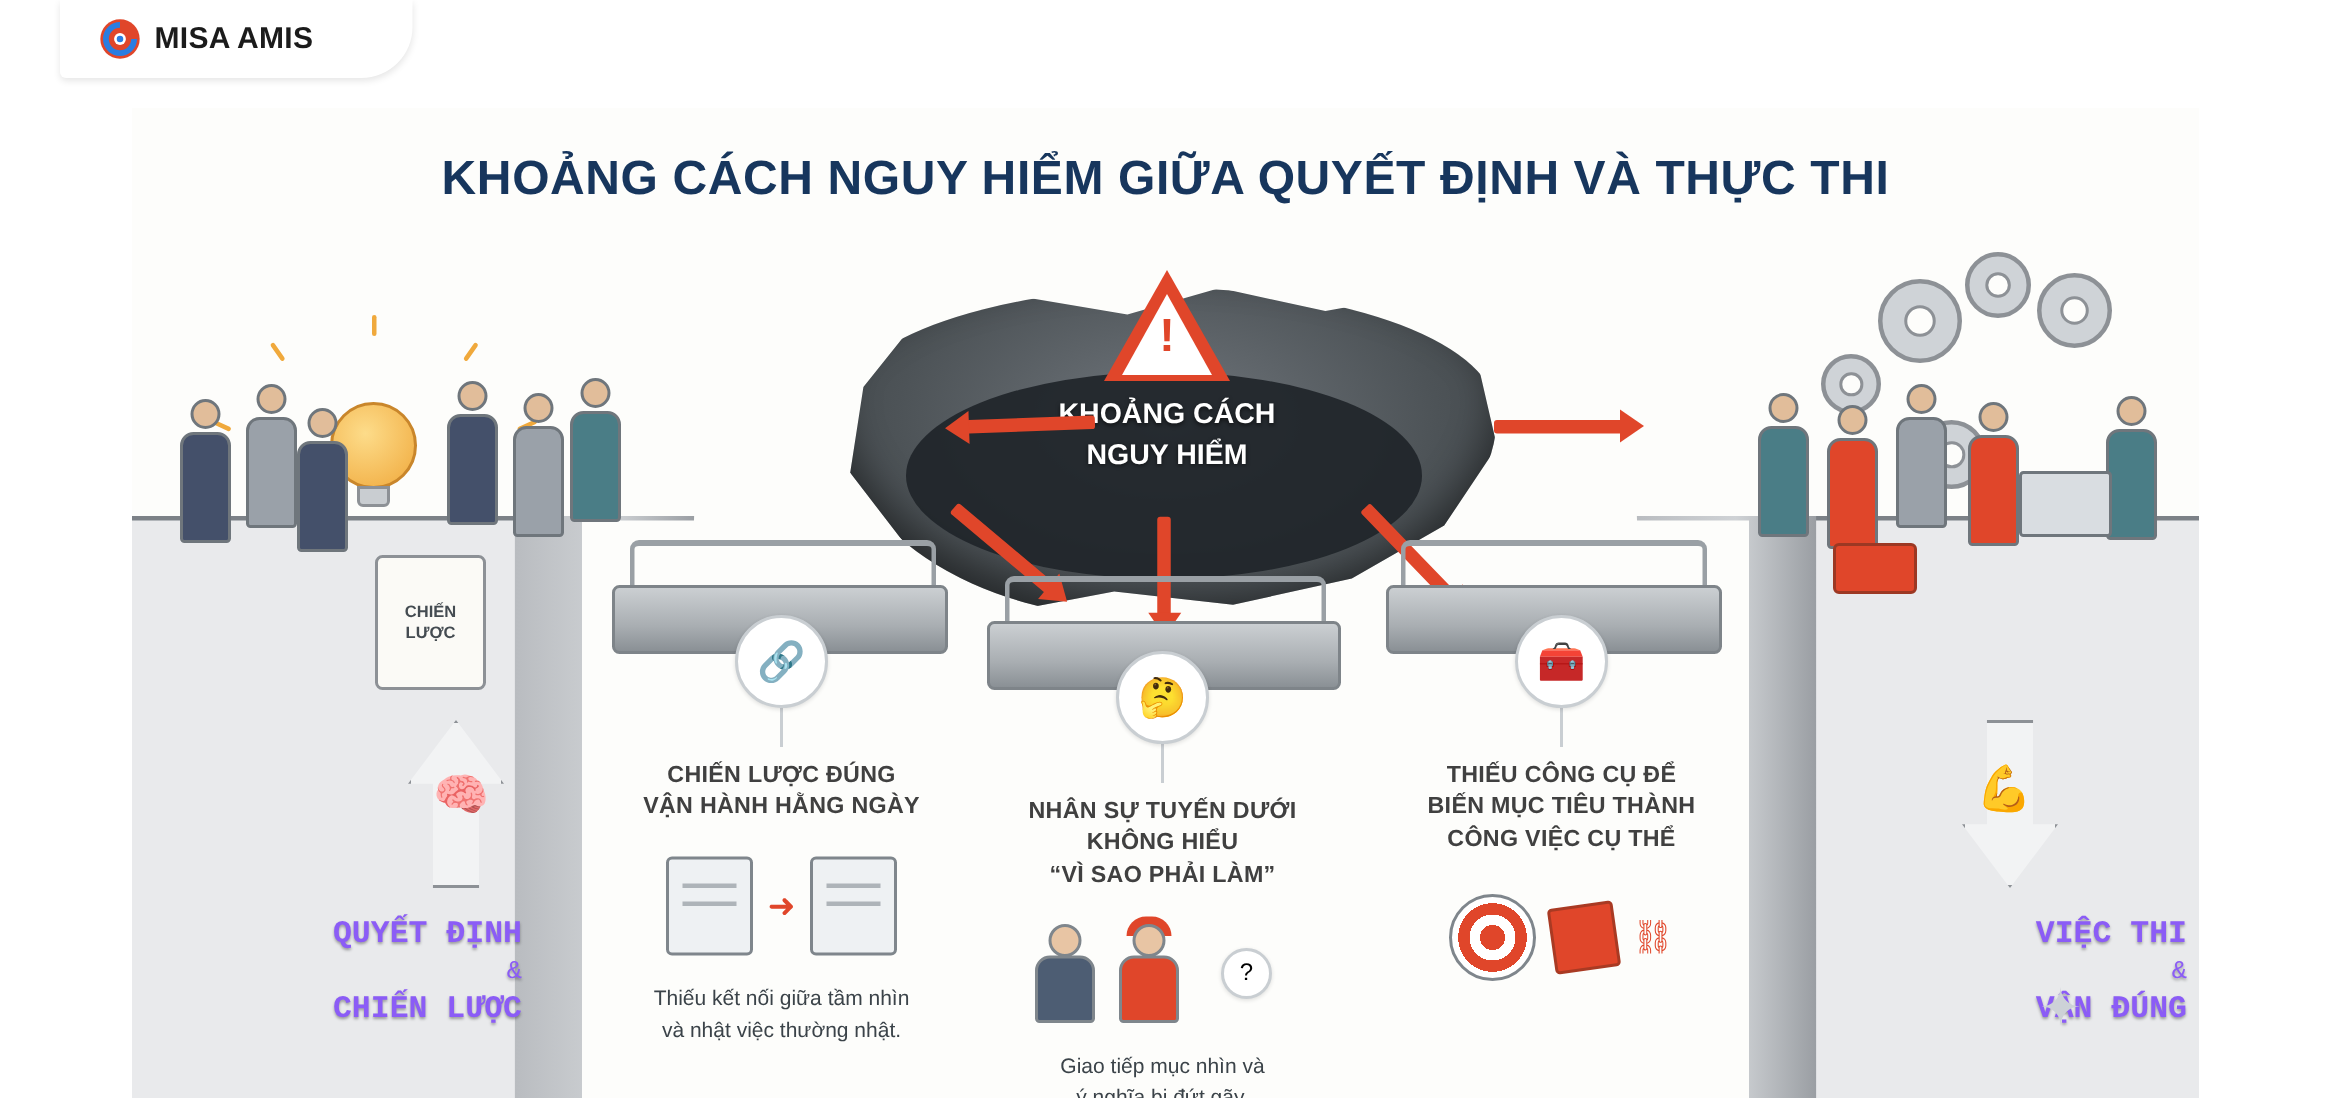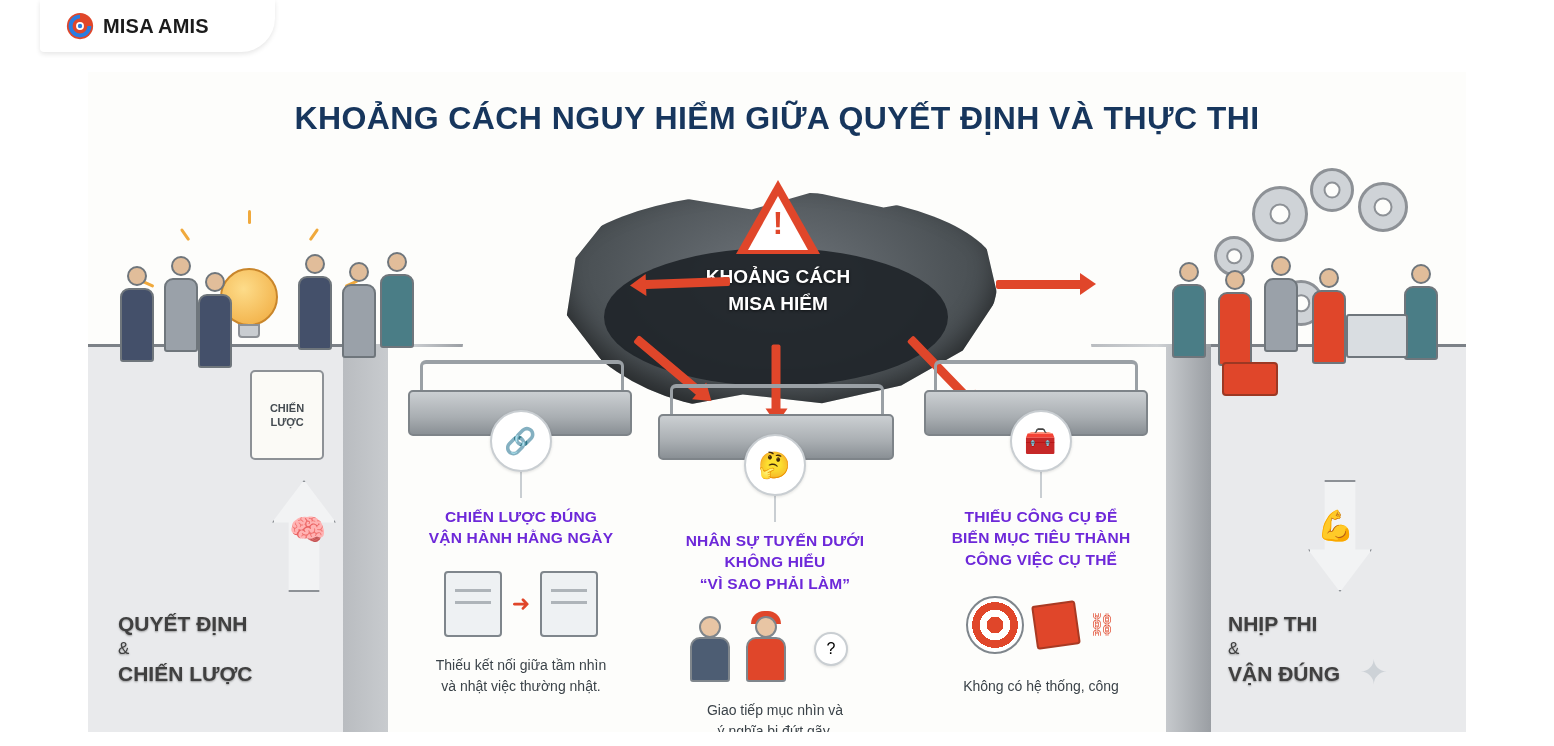--- a/index.html
+++ b/index.html
@@ -86,26 +86,27 @@
     position: absolute;
     left: 300px; right: 300px;
     top: 275px; bottom: 0;
     background: #fdfdfb;
   }
 
   
   .end-label {
     position: absolute;
     width: 230px;
-    text-align: left;
-    color: #404040;
+    text-align: right;
+    color: #8b5cf6;
     font-weight: bold;
     font-size: 21px;
     line-height: 1.32;
     text-shadow: 0 1px 2px rgba(0,0,0,0.35);
+    font-family: Liberation Mono, monospace;
   }
   .end-label .amp { font-weight: normal; font-size: 17px; display: block; }
   .end-left { left: 30px; top: 538px; }
   .end-right { right: 8px; top: 538px; }
 
   .arrow-up, .arrow-down {
     position: absolute;
     width: 64px; height: 112px;
     background: #f2f3f4;
     border: 2px solid #8d9196;
@@ -239,21 +240,21 @@
   .badge-stem {
     width: 2px; height: 26px;
     margin: 0 auto;
     background: #c9ced2;
   }
   .gap-head {
     margin-top: 8px;
     font-size: 15.5px;
     font-weight: bold;
     line-height: 1.38;
-    color: #6d28d9;
+    color: #404040;
     text-transform: uppercase;
     letter-spacing: 0.2px;
   }
   .gap-pic {
     margin: 16px auto 0;
     width: 176px; height: 78px;
     display: flex;
     align-items: center;
     justify-content: center;
     gap: 10px;
@@ -514,21 +515,21 @@
 
     <div class="chasm"></div>
     <div class="chasm-hole"></div>
     <div class="warn-tri">
       <div class="tri-outer"></div>
       <div class="tri-inner"></div>
       <div class="bang">!</div>
     </div>
     <div class="chasm-label">
       <div>KHOẢNG CÁCH</div>
-      <div>MISA HIỂM</div>
+      <div>NGUY HIỂM</div>
     </div>
 
     <div class="crack" style="left:470px; top:208px; width:86px; transform:rotate(178deg); transform-origin:right center;"></div>
     <div class="crack" style="left:908px; top:208px; width:86px;"></div>
     <div class="crack" style="left:548px; top:262px; width:84px; transform:rotate(40deg);"></div>
     <div class="crack" style="left:688px; top:268px; width:66px; transform:rotate(90deg);"></div>
     <div class="crack" style="left:822px; top:262px; width:84px; transform:rotate(46deg);"></div>
 
     <div class="rail" style="left:332px; top:288px; width:204px;"></div>
     <div class="slab" style="left:320px; top:318px; width:224px;"></div>
@@ -543,21 +544,21 @@
     <div class="glyph-icon" style="left:201px; top:440px;">🧠</div>
     <div class="end-label end-left">
       <div>QUYẾT ĐỊNH</div>
       <span class="amp">&amp;</span>
       <div>CHIẾN LƯỢC</div>
     </div>
 
     <div class="arrow-down"></div>
     <div class="glyph-icon" style="right:111px; top:436px;">💪</div>
     <div class="end-label end-right">
-      <div>NHỊP THI</div>
+      <div>VIỆC THI</div>
       <span class="amp">&amp;</span>
       <div>VẬN ĐÚNG</div>
     </div>
 
     <div class="gap-col" style="left:318px; top:338px;">
       <div class="badge">🔗</div>
       <div class="badge-stem"></div>
       <div class="gap-head">
         <div>CHIẾN LƯỢC ĐÚNG</div>
         <div>VẬN HÀNH HẰNG NGÀY</div>
@@ -606,19 +607,18 @@
         <div>THIẾU CÔNG CỤ ĐỂ</div>
         <div>BIẾN MỤC TIÊU THÀNH</div>
         <div>CÔNG VIỆC CỤ THỂ</div>
       </div>
       <div class="gap-pic">
         <div class="target-circle"></div>
         <div class="cube"></div>
         <div class="pic-check">⛓</div>
       </div>
       <div class="gap-cap">
-        <div>Không có hệ thống, công</div>
       </div>
     </div>
 
     <div class="sparkle">✦</div>
   </div>
 </div>
 
 </body></html>

